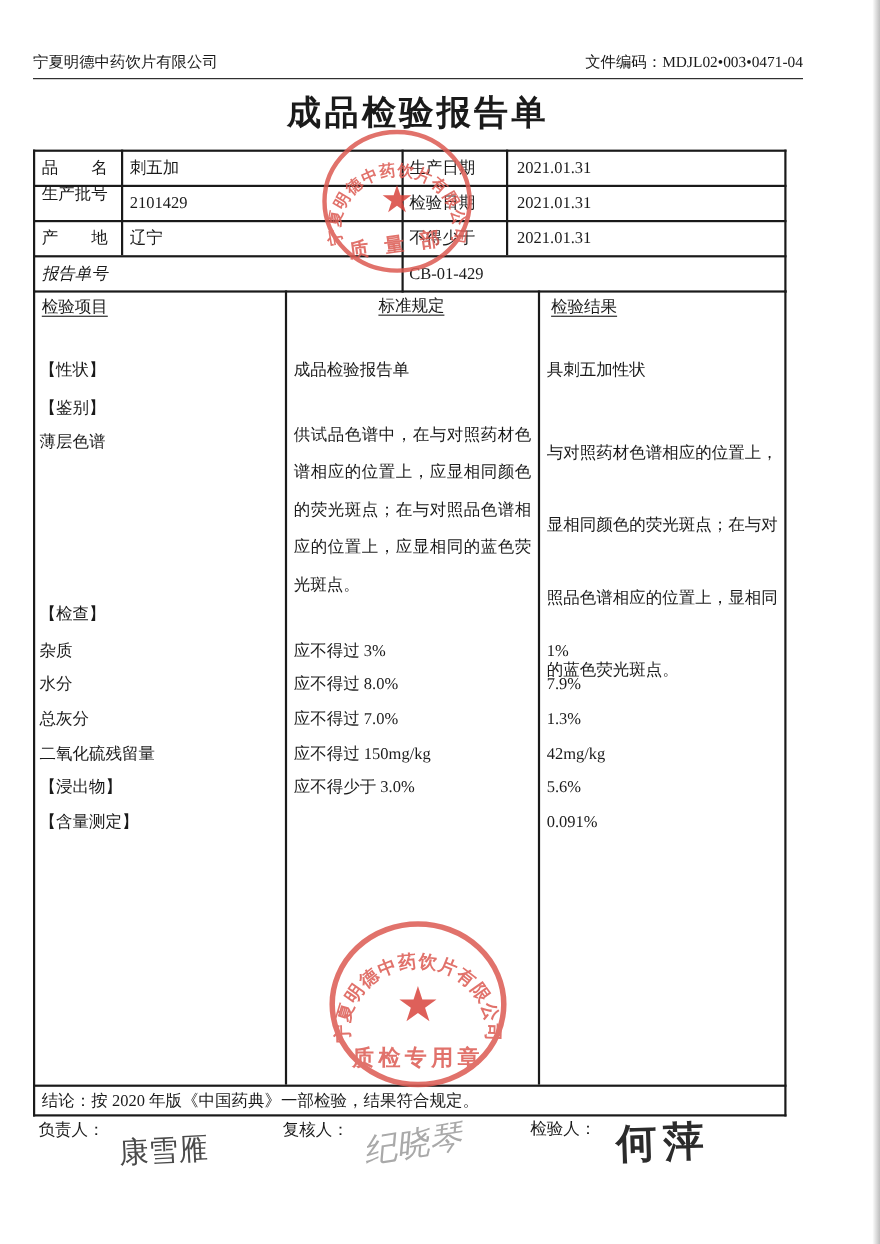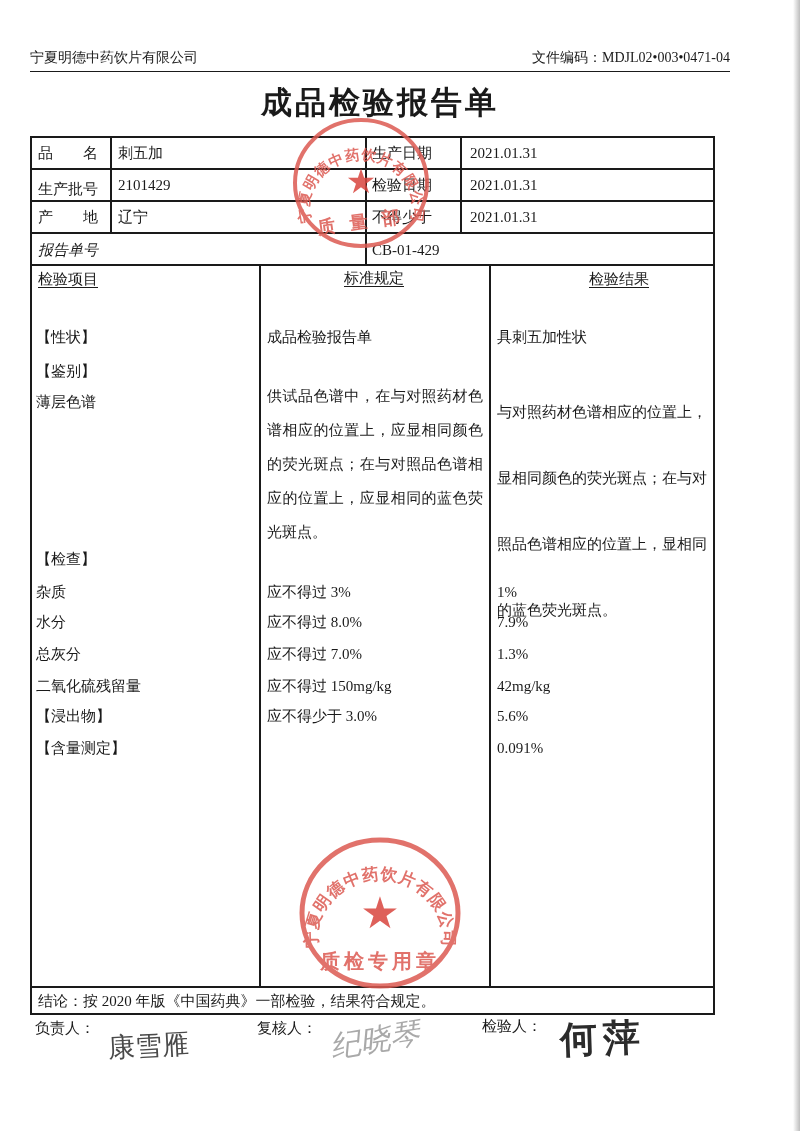--- a/index.html
+++ b/index.html
@@ -42,21 +42,21 @@
   <div class="vline" style="left:110px;top:136px;height:96px;"></div>
   <div class="vline" style="left:365px;top:136px;height:130px;"></div>
   <div class="vline" style="left:460px;top:136px;height:96px;"></div>
   <div class="vline" style="left:713px;top:136px;height:130px;"></div>
 
   <div class="abs t15" style="left:38px;top:143px;">品　　名</div>
   <div class="abs t15" style="left:118px;top:143px;">刺五加</div>
   <div class="abs t15" style="left:372px;top:143px;">生产日期</div>
   <div class="abs t15" style="left:470px;top:143px;">2021.01.31</div>
 
-  <div class="abs t15" style="left:38px;top:179px;">生产批号</div>
+  <div class="abs t15" style="left:38px;top:167px;">生产批号</div>
   <div class="abs t15" style="left:118px;top:175px;">2101429</div>
   <div class="abs t15" style="left:372px;top:175px;">检验日期</div>
   <div class="abs t15" style="left:470px;top:175px;">2021.01.31</div>
 
   <div class="abs t15" style="left:38px;top:207px;">产　　地</div>
   <div class="abs t15" style="left:118px;top:207px;">辽宁</div>
   <div class="abs t15" style="left:372px;top:207px;">不得少于</div>
   <div class="abs t15" style="left:470px;top:207px;">2021.01.31</div>
 
   <div class="abs t15" style="left:38px;top:240px;font-style:italic;">报告单号</div>
@@ -64,21 +64,21 @@
 
   <div class="vline" style="left:30px;top:264px;height:751px;"></div>
   <div class="vline" style="left:259px;top:264px;height:722px;"></div>
   <div class="vline" style="left:489px;top:264px;height:722px;"></div>
   <div class="vline" style="left:713px;top:264px;height:751px;"></div>
   <div class="hline" style="left:30px;top:986px;width:685px;"></div>
   <div class="hline" style="left:30px;top:1013px;width:685px;"></div>
 
   <div class="abs colhead" style="left:38px;top:270px;">检验项目</div>
   <div class="abs colhead" style="left:259px;top:269px;width:230px;text-align:center;">标准规定</div>
-  <div class="abs colhead" style="left:489px;top:270px;width:260px;text-align:center;">检验结果</div>
+  <div class="abs colhead" style="left:489px;top:270px;width:260px;padding-left:12px;">检验结果</div>
 
   <div class="abs t15" style="left:36px;top:327px;">【性状】</div>
   <div class="abs t15" style="left:267px;top:327px;">成品检验报告单</div>
   <div class="abs t15" style="left:497px;top:327px;">具刺五加性状</div>
 
   <div class="abs t15" style="left:36px;top:361px;">【鉴别】</div>
 
   <div class="abs t15" style="left:36px;top:392px;">薄层色谱</div>
   <div class="abs cellblock" style="left:267px;top:379px;width:216px;line-height:34px;text-align:justify;">供试品色谱中，在与对照药材色谱相应的位置上，应显相同颜色的荧光斑点；在与对照品色谱相应的位置上，应显相同的蓝色荧光斑点。</div>
   <div class="abs cellblock" style="left:497px;top:379px;width:210px;line-height:66px;text-align:justify;">与对照药材色谱相应的位置上，显相同颜色的荧光斑点；在与对照品色谱相应的位置上，显相同的蓝色荧光斑点。</div>

